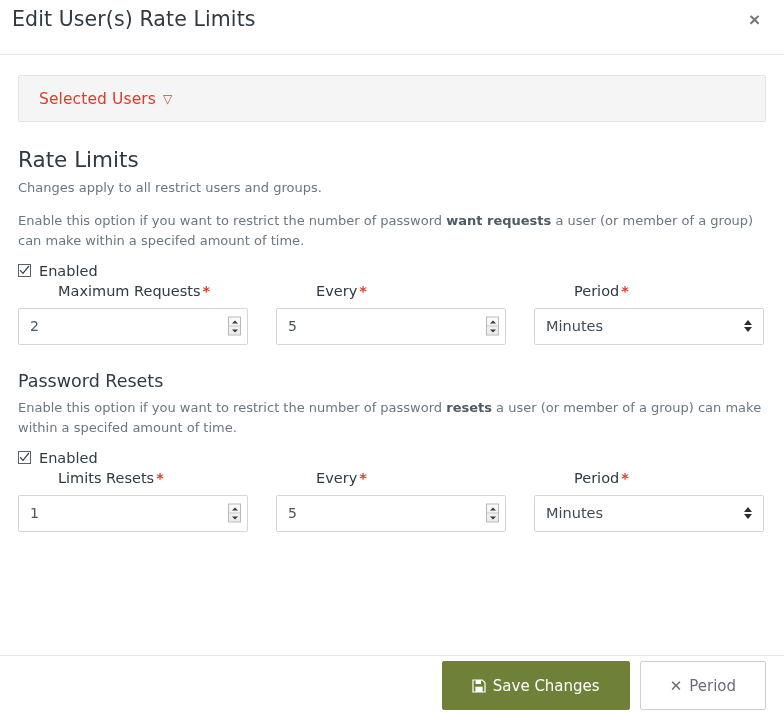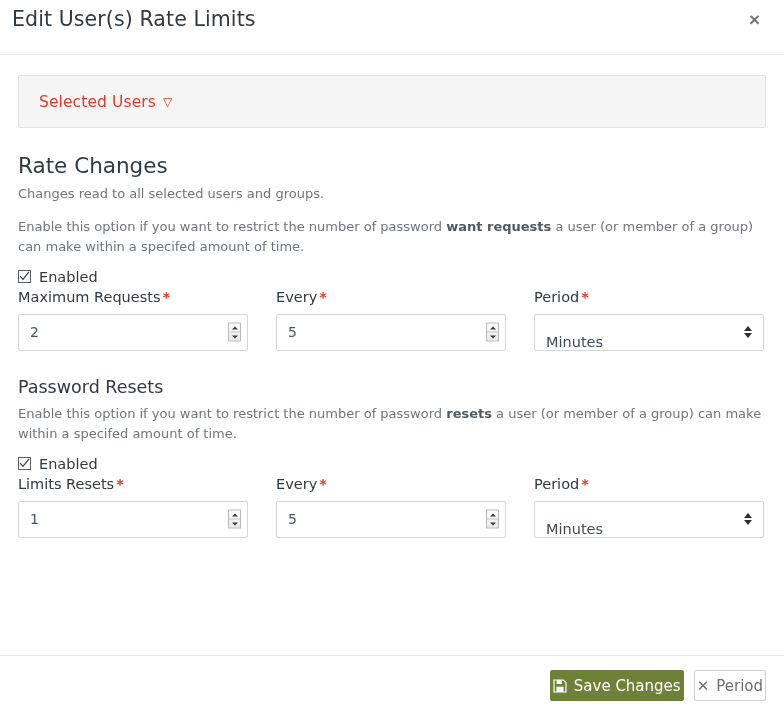--- a/index.html
+++ b/index.html
@@ -59,21 +59,21 @@
     padding: 20px 18px 0 18px;
     box-sizing: border-box;
     overflow: hidden;
   }
 
   
   .selected-users-panel {
     background: #f5f5f5;
     border: 1px solid #e3e3e3;
     border-radius: 2px;
-    height: 53px;
+    height: 47px;
     display: flex;
     align-items: center;
     padding: 0 20px;
     box-sizing: border-box;
     margin-bottom: 26px;
     cursor: pointer;
   }
   .selected-users-label {
     color: #e13a28;
     font-size: 15.5px;
@@ -157,20 +157,21 @@
   .field {
     width: 230px;
     flex: none;
   }
   .field-label {
     font-size: 14.5px;
     color: #2f3a42;
     display: block;
     margin-bottom: 8px;
     line-height: 1.1;
+    margin-left: 40px;
   }
   .req {
     color: #e13a28;
     font-weight: 700;
     margin-left: 2px;
   }
 
   .input-wrap {
     position: relative;
     height: 37px;
@@ -228,21 +229,21 @@
     height: 37px;
   }
   .select-box {
     width: 100%;
     height: 37px;
     box-sizing: border-box;
     border: 1px solid #d6d6d6;
     border-radius: 2px;
     background: #ffffff;
     display: flex;
-    align-items: flex-end;
+    align-items: center;
     padding: 0 22px 0 11px;
     font-size: 14.5px;
     color: #3e4a55;
     cursor: pointer;
   }
   .select-arrows {
     position: absolute;
     right: 12px;
     top: 50%;
     transform: translateY(-50%);
@@ -272,30 +273,30 @@
     min-height: 60px;
     border-top: 1px solid #e6e6e6;
     display: flex;
     align-items: center;
     justify-content: flex-end;
     padding: 0 18px;
     box-sizing: border-box;
     gap: 10px;
   }
   .btn {
-    height: 31px;
+    height: 49px;
     border-radius: 2px;
     display: inline-flex;
     align-items: center;
     justify-content: center;
     gap: 7px;
     font-size: 15px;
     cursor: pointer;
     box-sizing: border-box;
-    padding: 0 2px;
+    padding: 0 29px;
     font-family: "DejaVu Sans", "Liberation Sans", sans-serif;
   }
   .btn-save {
     background: #6f8138;
     color: #ffffff;
     border: 1px solid #6f8138;
   }
   .btn-close {
     background: #ffffff;
     color: #6b6e78;
@@ -313,22 +314,22 @@
     <div class="close-x">×</div>
   </div>
 
   <div class="modal-body">
 
     <div class="selected-users-panel">
       <span class="selected-users-label">Selected Users</span>
       <span class="caret-down">▽</span>
     </div>
 
-    <h2 class="section-title">Rate Changes</h2>
-    <p class="section-sub">Changes read to all selected users and groups.</p>
+    <h2 class="section-title">Rate Limits</h2>
+    <p class="section-sub">Changes apply to all restrict users and groups.</p>
 
     <p class="desc"><span>Enable this option if you want to restrict the number of password </span><b>want requests</b><span> a user (or member of a group) can make within a specifed amount of time.</span></p>
 
     <div class="check-row">
       <span class="checkbox">
         <svg width="11" height="11" viewBox="0 0 11 11" aria-hidden="true">
             <path d="M1.5 5.6 L4 8.4 L9.6 1.4" stroke="#2f3a42" stroke-width="1.2" fill="none" stroke-linecap="square"></path>
           </svg>
       </span>
       <span class="check-label">Enabled</span>

